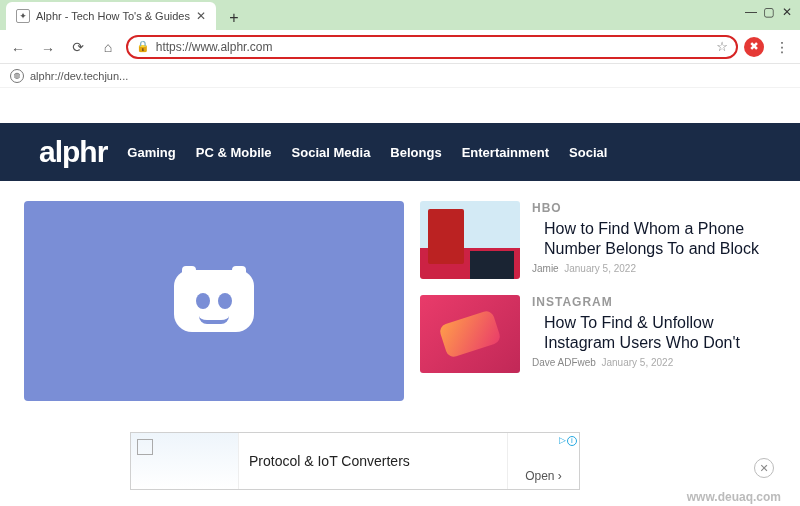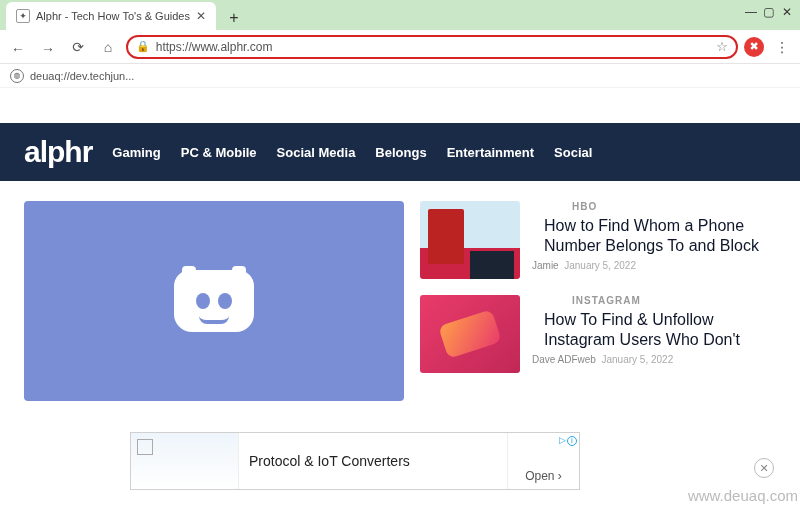--- a/index.html
+++ b/index.html
@@ -24,60 +24,60 @@
 .ext { width:20px; height:20px; border-radius:50%; background:#e53935; color:#fff; display:flex;align-items:center;justify-content:center; font-size:11px;}
 
 
 .bkbar { height:24px; background:#fff; border-bottom:1px solid #f2f2f2; display:flex;align-items:center; padding:0 10px; gap:6px; font-size:11px; color:#555;}
 .bkicon { width:14px;height:14px;border-radius:50%;border:1px solid #777; display:flex;align-items:center;justify-content:center; font-size:8px;}
 
 
 .page { background:#fff; }
 
 
-.sitebar { background:#1a2b47; height:58px; margin-top:35px; display:flex; align-items:center; padding:0 24px; gap:20px;}
+.sitebar { background:#1a2b47; height:58px; margin-top:35px; display:flex; align-items:center; padding:0 39px; gap:20px;}
 .logo { font-size:30px; font-weight:700; color:#fff; letter-spacing:-1px;}
 .navitem { color:#fff; font-size:13px; font-weight:600;text-align:right; }
 
 
 .content { display:flex; padding:20px 24px; gap:16px; }
 .hero { width:380px; height:200px; background:#7a8ed6; border-radius:4px; display:flex; align-items:center; justify-content:center;}
 .discord { width:80px; height:62px; background:#fff; border-radius:16px 16px 18px 18px; position:relative; display:flex; align-items:center; justify-content:center;}
 .discord:before, .discord:after { content:""; position:absolute; width:14px; height:10px; background:#fff; top:-4px; border-radius:4px 4px 0 0;}
 .discord:before{left:8px;} .discord:after{right:8px;}
 .discord .eye { width:14px;height:16px; background:#7a8ed6; border-radius:50%; margin:0 4px;}
 .discord .mouth { position:absolute; bottom:8px; left:50%; transform:translateX(-50%); width:30px; height:8px; border-bottom:4px solid #7a8ed6; border-radius:0 0 10px 10px;}
 
 .sidecol { flex:1; display:flex; flex-direction:column; gap:16px;}
 .article { display:flex; gap:12px;}
 .thumb { width:100px; height:78px; border-radius:3px; background:#ccc; flex-shrink:0; position:relative; overflow:hidden;}
 .t1 { background:linear-gradient(#d3eaf5,#d3eaf5 60%,#c24 60%);}
 .t1:before{content:"";position:absolute;left:8px;top:8px;width:36px;height:55px;background:#b22;border-radius:2px;}
 .t1:after{content:"";position:absolute;right:6px;bottom:0;width:44px;height:28px;background:#1a2433;}
 .t2 { background:linear-gradient(135deg,#e93b6a,#c12857);}
 .t2:before{content:"";position:absolute;left:22px;top:22px;width:56px;height:34px;background:linear-gradient(135deg,#ff9e4a,#e93b6a);border-radius:8px;transform:rotate(-18deg);}
-.meta .cat { font-size:10px; letter-spacing:1px; color:#999; font-weight:600;margin-left:40px;}
+.meta .cat { font-size:12px; letter-spacing:1px; color:#999; font-weight:600;}
 .meta h3 { font-size:16px; font-weight:400; color:#0f172a; line-height:1.25; margin:4px 12px;}
 .meta .byline { font-size:10px; color:#aaa;}
 .meta .byline .author{color:#888;}
 
 
 .adwrap { position:absolute; bottom:16px; left:130px; width:450px; height:58px; border:1px solid #d0d0d0; background:#fff; display:flex;}
 .adlabel{ position:absolute; left:4px; top:4px; border:1px solid #aaa; font-size:8px; padding:0 2px; color:#666; background:#fff7d0;}
 .adimg { width:108px; background:linear-gradient(#eef5fb,#fff); border-right:1px solid #eee; position:relative;}
 .adimg:before{content:"";position:absolute;left:6px;top:6px;width:14px;height:14px;border:1px solid #aaa;}
 .adtxt { flex:1; padding:6px 10px; display:flex; flex-direction:column; justify-content:center;}
 .adtxt .h{font-size:14px; color:#222;}
 .adtxt .d{font-size:10px; color:#888; margin-top:4px;}
 .opencol{ width:72px; border-left:1px solid #eee; display:flex; align-items:flex-end; justify-content:center; padding-bottom:6px; font-size:12px; color:#555;}
 .adinfo{position:absolute; right:2px; top:2px; font-size:9px; color:#27a9e1;}
 .adinfo span{border:1px solid #27a9e1; border-radius:50%; width:10px; height:10px; display:inline-flex;align-items:center;justify-content:center; margin-left:1px; font-size:8px;}
 .adclose{ position:absolute; right:26px; bottom:28px; width:20px;height:20px; border:1px solid #bbb; border-radius:50%; display:flex;align-items:center;justify-content:center; font-size:11px; color:#888;}
 
-.watermark{position:absolute; right:2px; bottom:2px; font-size:15px; color:#bbb;}
+.watermark{position:absolute; right:19px; bottom:2px; font-size:12px; color:#bbb;font-weight:bold;}
 </style>
 </head>
 <body>
 
 <div class="tabstrip">
   <div class="tab">
     <span class="favicon">✦</span>
     <span>Alphr - Tech How To's &amp; Guides</span>
     <span class="close">✕</span>
   </div>
@@ -99,21 +99,21 @@
     <span class="lock">🔒</span>
     <input value="https://www.alphr.com" style="">
     <span class="star">☆</span>
   </div>
   <div class="ext">✖</div>
   <div class="tbtn">⋮</div>
 </div>
 
 <div class="bkbar">
   <span class="bkicon">◍</span>
-  <span>deuaq://dev.techjun...</span>
+  <span>alphr://dev.techjun...</span>
 </div>
 
 <div class="page">
   <div class="sitebar">
     <span class="logo">alphr</span>
     <span class="navitem">Gaming</span>
     <span class="navitem">PC &amp; Mobile</span>
     <span class="navitem">Social Media</span>
     <span class="navitem">Belongs</span>
     <span class="navitem">Entertainment</span>

